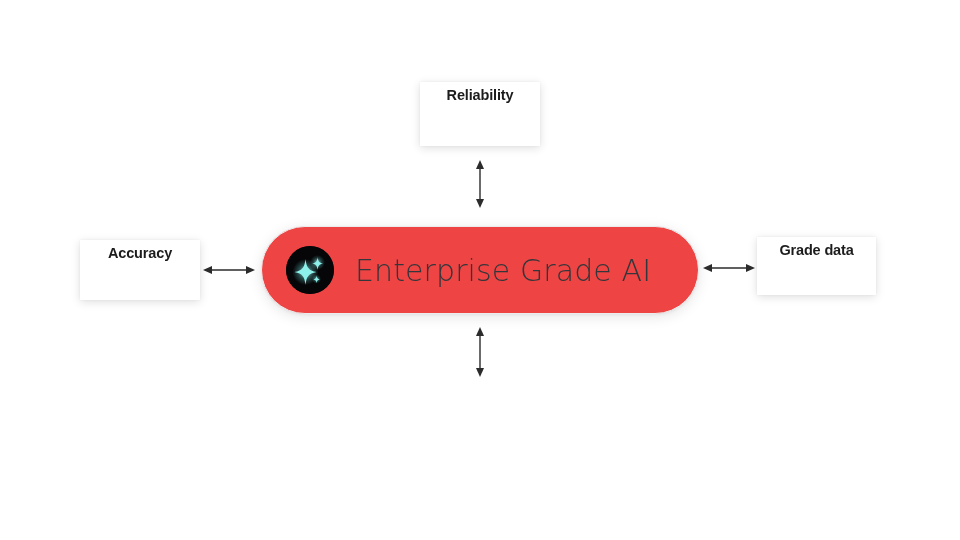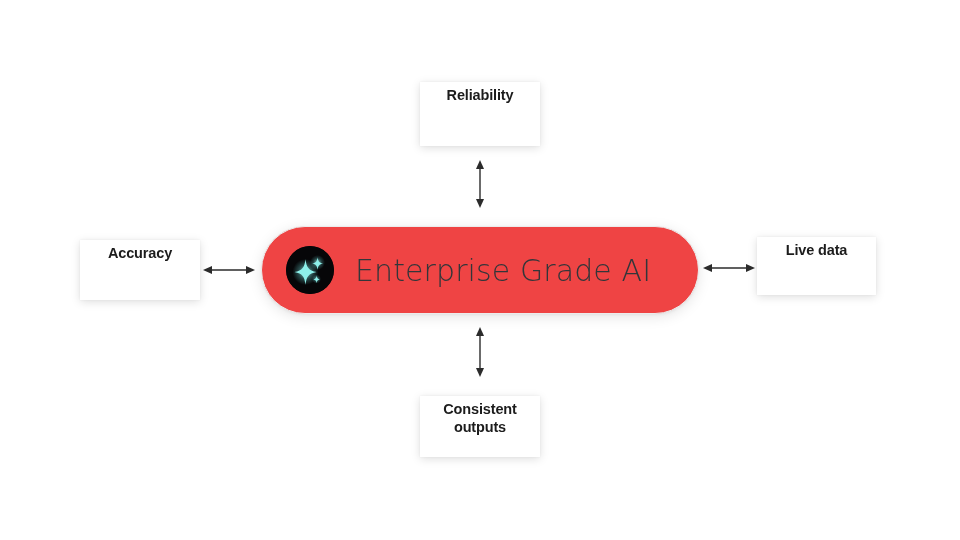--- a/index.html
+++ b/index.html
@@ -126,27 +126,23 @@
 
   <div class="card" id="card-reliability">
     <span class="card-label">Reliability</span>
   </div>
 
   <div class="card" id="card-accuracy">
     <span class="card-label">Accuracy</span>
   </div>
 
   <div class="card" id="card-live-data">
-    <span class="card-label">Live data</span>
-  </div>
-
-  <div class="card" id="card-consistent-outputs">
-    <span class="card-label">Consistent
-outputs</span>
-  </div>
+    <span class="card-label">Grade data</span>
+  </div>
+
 
   <div id="center-node">
     <div id="center-icon">
       <svg viewBox="0 0 48 48" xmlns="http://www.w3.org/2000/svg">
         <defs>
           <radialGradient id="glowBig" cx="50%" cy="50%" r="50%">
             <stop offset="0%" stop-color="#bdf6f2" stop-opacity="0.85"></stop>
             <stop offset="55%" stop-color="#6fdedb" stop-opacity="0.30"></stop>
             <stop offset="100%" stop-color="#6fdedb" stop-opacity="0"></stop>
           </radialGradient>

